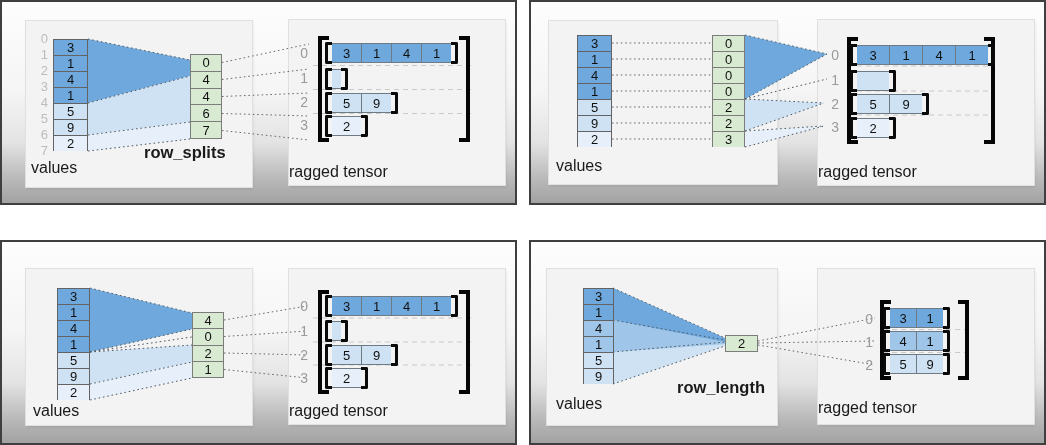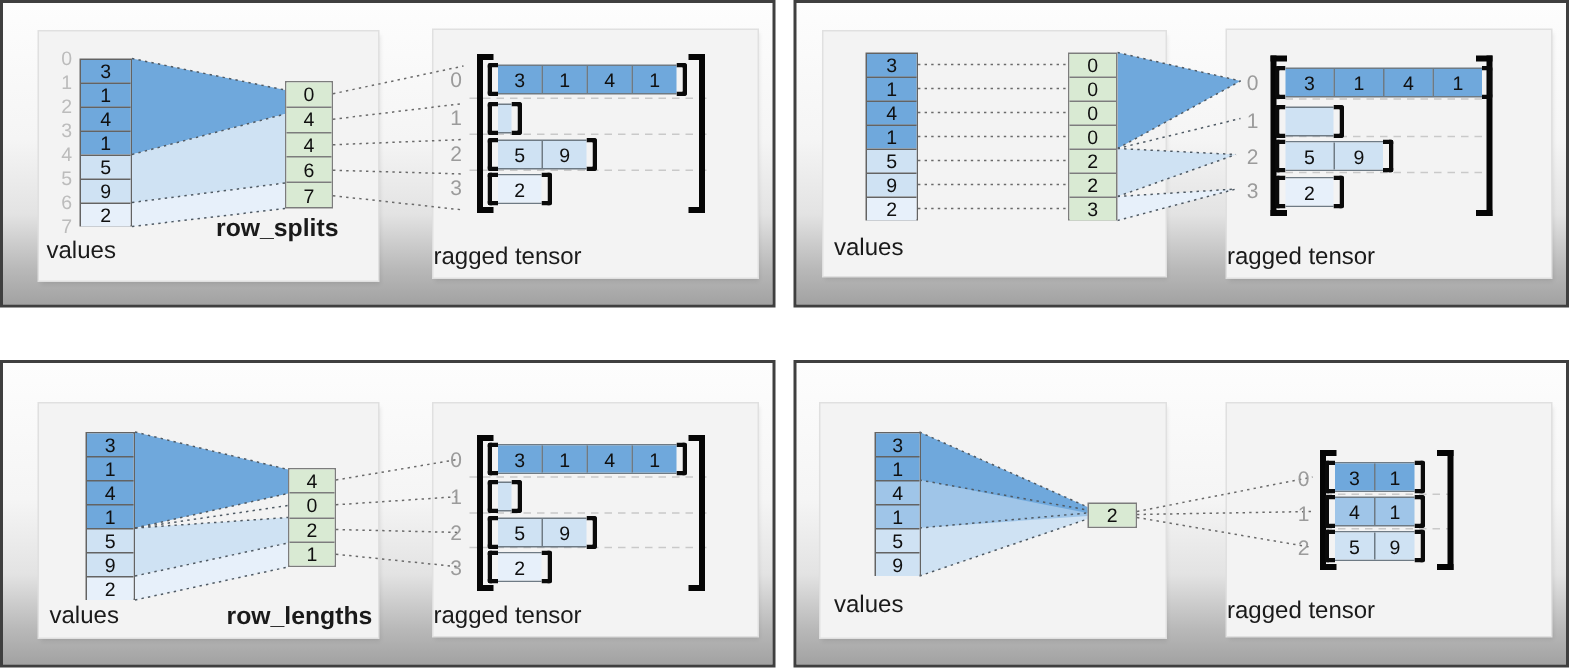--- a/index.html
+++ b/index.html
@@ -304,21 +304,20 @@
   </div>
 
   <div class="vcol green" style="left:190px;top:70px;width:32px;height:66px">
     <div class="vcell sg">4</div>
     <div class="vcell sg">0</div>
     <div class="vcell sg">2</div>
     <div class="vcell sg">1</div>
   </div>
 
   <div class="lbl" style="left:31px;top:160px;width:80px">values</div>
-  <div class="lbl b" style="left:149px;top:160px;width:115px">row_lengths</div>
   <div class="lbl" style="left:287px;top:160px;width:216px">ragged tensor</div>
 
   <div class="bigb l" style="left:316px;top:48px;height:104px"></div>
   <div class="bigb r" style="left:457px;top:48px;height:104px"></div>
 
   <div class="rowlab" style="left:290px;top:56px">0</div>
   <div class="rowlab" style="left:290px;top:81px">1</div>
   <div class="rowlab" style="left:290px;top:105px">2</div>
   <div class="rowlab" style="left:290px;top:128px">3</div>
 
@@ -389,20 +388,21 @@
     <div class="vcell sl">5</div>
     <div class="vcell sl">9</div>
   </div>
 
   <div class="vcol green" style="left:194px;top:93px;width:33px;height:17px">
     <div class="vcell sg">2</div>
   </div>
 
   <div class="lbl" style="left:25px;top:153px;width:80px">values</div>
   <div class="lbl b" style="left:146px;top:136px;width:115px;line-height:19px">
+    <div>row_length</div>
   </div>
   <div class="lbl" style="left:287px;top:157px;width:216px">ragged tensor</div>
 
   <div class="bigb l" style="left:349px;top:58px;height:80px"></div>
   <div class="bigb r" style="left:427px;top:58px;height:80px"></div>
 
   <div class="rowlab" style="left:326px;top:69px">0</div>
   <div class="rowlab" style="left:326px;top:92px">1</div>
   <div class="rowlab" style="left:326px;top:115px">2</div>
 

